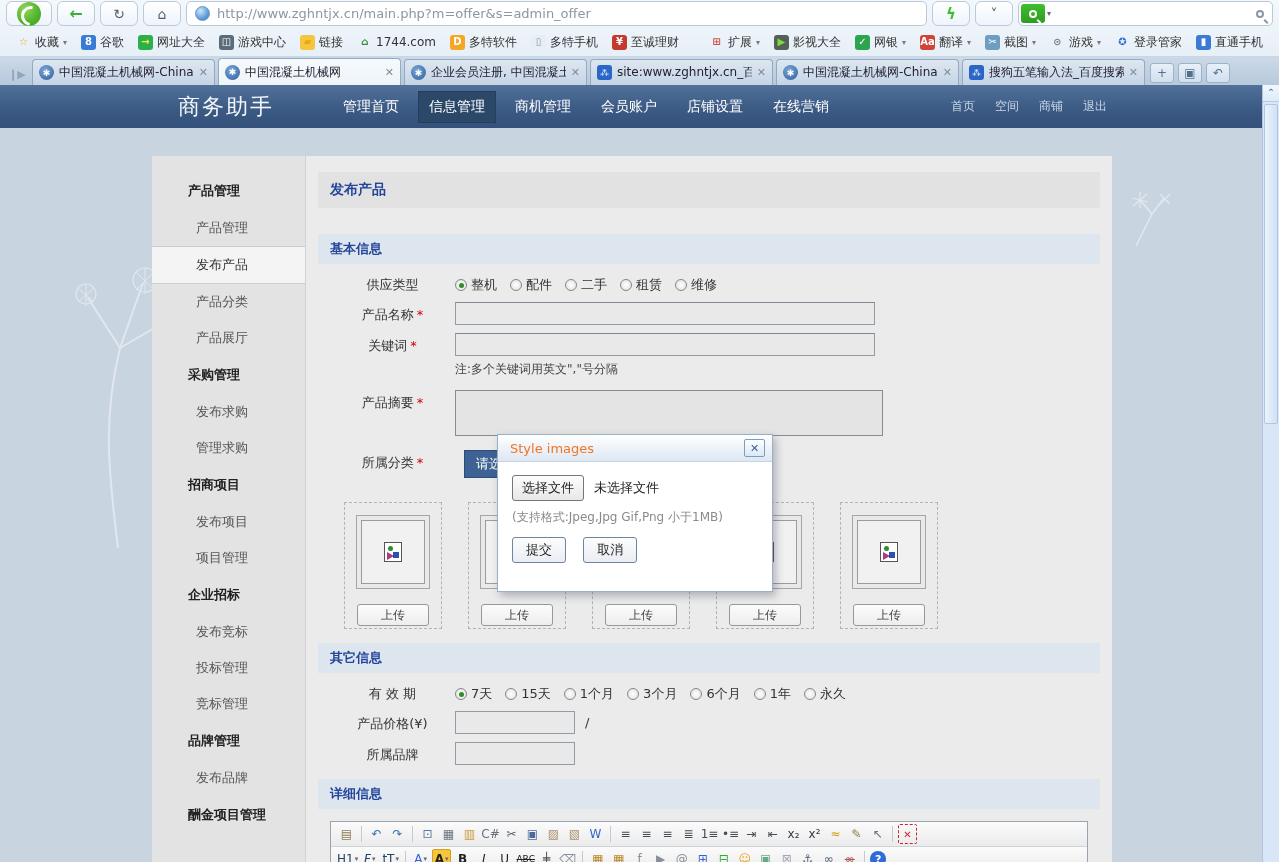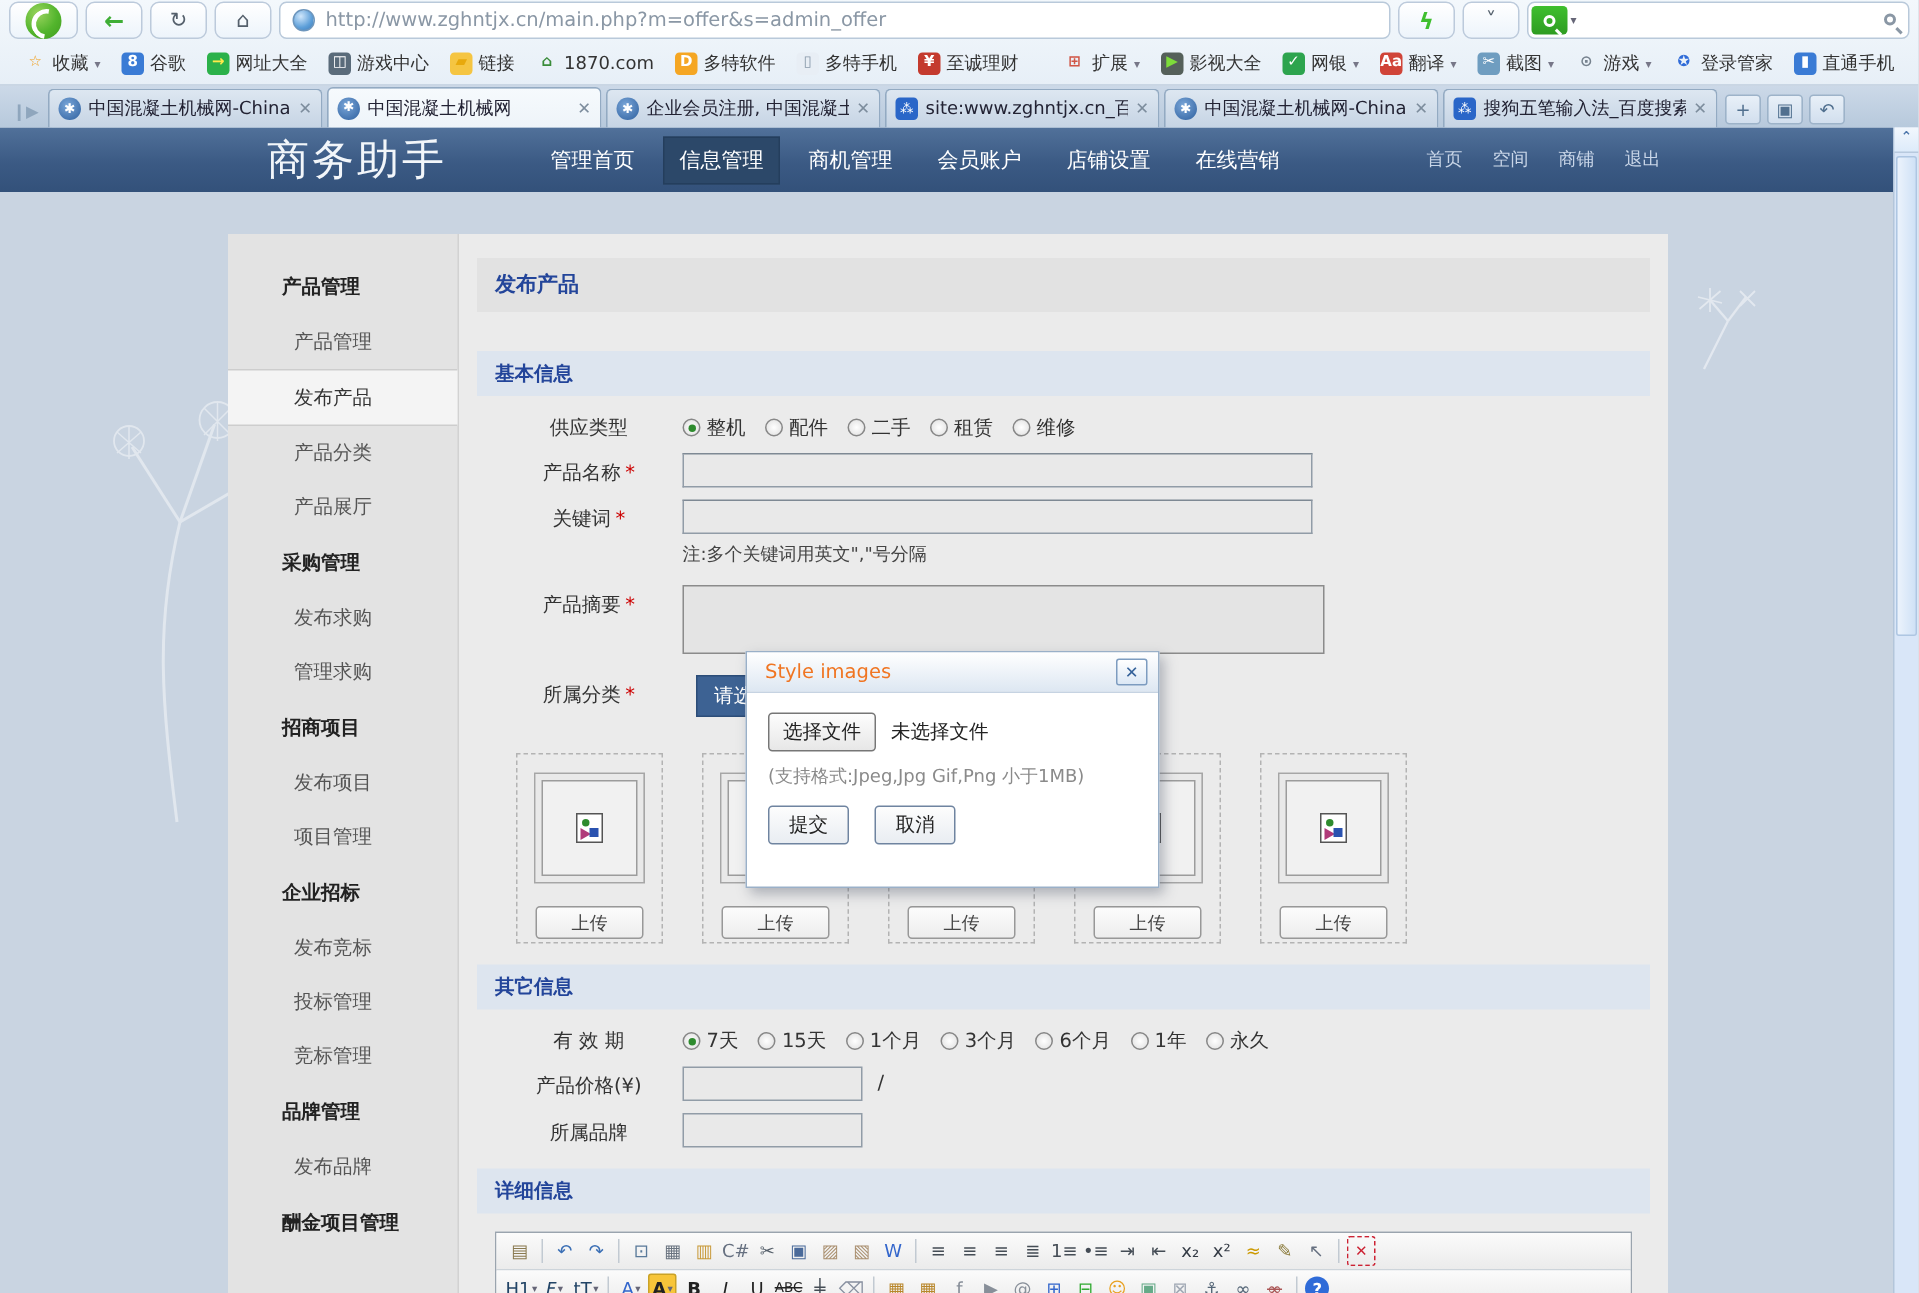--- a/index.html
+++ b/index.html
@@ -40,21 +40,21 @@
   .tab.active { background:linear-gradient(#f6fafd,#eef4f9); height:27px; }
   .tab-title { flex:1; white-space:nowrap; overflow:hidden; }
   .tab-close { color:#7d8d9d; font-size:11px; flex:none; }
   .fav { width:15px; height:15px; flex:none; border-radius:3px; display:inline-flex; align-items:center; justify-content:center; font-size:9px; color:#fff; }
   .fav.machine { border-radius:50%; background:radial-gradient(circle at 40% 35%, #7aa6d8, #2d5f9e); }
   .fav.baidu { background:#2a66c8; }
   .tab-btn { width:24px; height:20px; margin:0 2px 2px; border:1px solid #9db3c9; border-radius:3px; background:linear-gradient(#e8f0f8,#d2dfee); color:#51708f; font-size:12px; display:flex; align-items:center; justify-content:center; }
 
   
   .navbar { position:absolute; top:85px; left:0; right:17px; height:43px; background:linear-gradient(#51719a,#3b5a84 55%,#33517a); display:flex; align-items:center; color:#fff; z-index:10; }
-  .brand { margin-left:178px; font-size:28px; letter-spacing:2px; color:#f2f6fa; }
+  .brand { margin-left:178px; font-size:22px; letter-spacing:2px; color:#f2f6fa; }
   .nav-menu { display:flex; align-items:center; margin-left:58px; gap:8px; }
   .nav-item { font-size:14px; padding:7px 11px; color:#fff; white-space:nowrap; }
   .nav-item.active { background:#2c4869; border:1px solid #243e5d; padding:6px 10px; }
   .nav-links { margin-left:auto; margin-right:155px; display:flex; gap:20px; font-size:12px; color:#c9d6e8; }
 
   
   .page { position:absolute; top:128px; left:0; right:17px; bottom:0; background:#c9d4e1; overflow:hidden; z-index:1; }
   .wm { position:absolute; opacity:.55; }
   .content { position:absolute; left:152px; top:28px; width:960px; bottom:-20px; background:#ebebeb; display:flex; }
 
@@ -166,21 +166,21 @@
         <span class="bm-item">
           <span class="bm-ic" style="background: rgb(90, 107, 122); color: rgb(255, 255, 255);">◫</span>
           <span>游戏中心</span>
         </span>
         <span class="bm-item">
           <span class="bm-ic" style="background: rgb(245, 197, 66); color: rgb(232, 169, 12);">▰</span>
           <span>链接</span>
         </span>
         <span class="bm-item">
           <span class="bm-ic" style="background: transparent; color: rgb(58, 140, 58);">⌂</span>
-          <span>1870.com</span>
+          <span>1744.com</span>
         </span>
         <span class="bm-item">
           <span class="bm-ic" style="background: rgb(245, 166, 35); color: rgb(255, 255, 255);">D</span>
           <span>多特软件</span>
         </span>
         <span class="bm-item">
           <span class="bm-ic" style="background: rgb(232, 238, 245); color: rgb(136, 153, 170);">▯</span>
           <span>多特手机</span>
         </span>
         <span class="bm-item">

